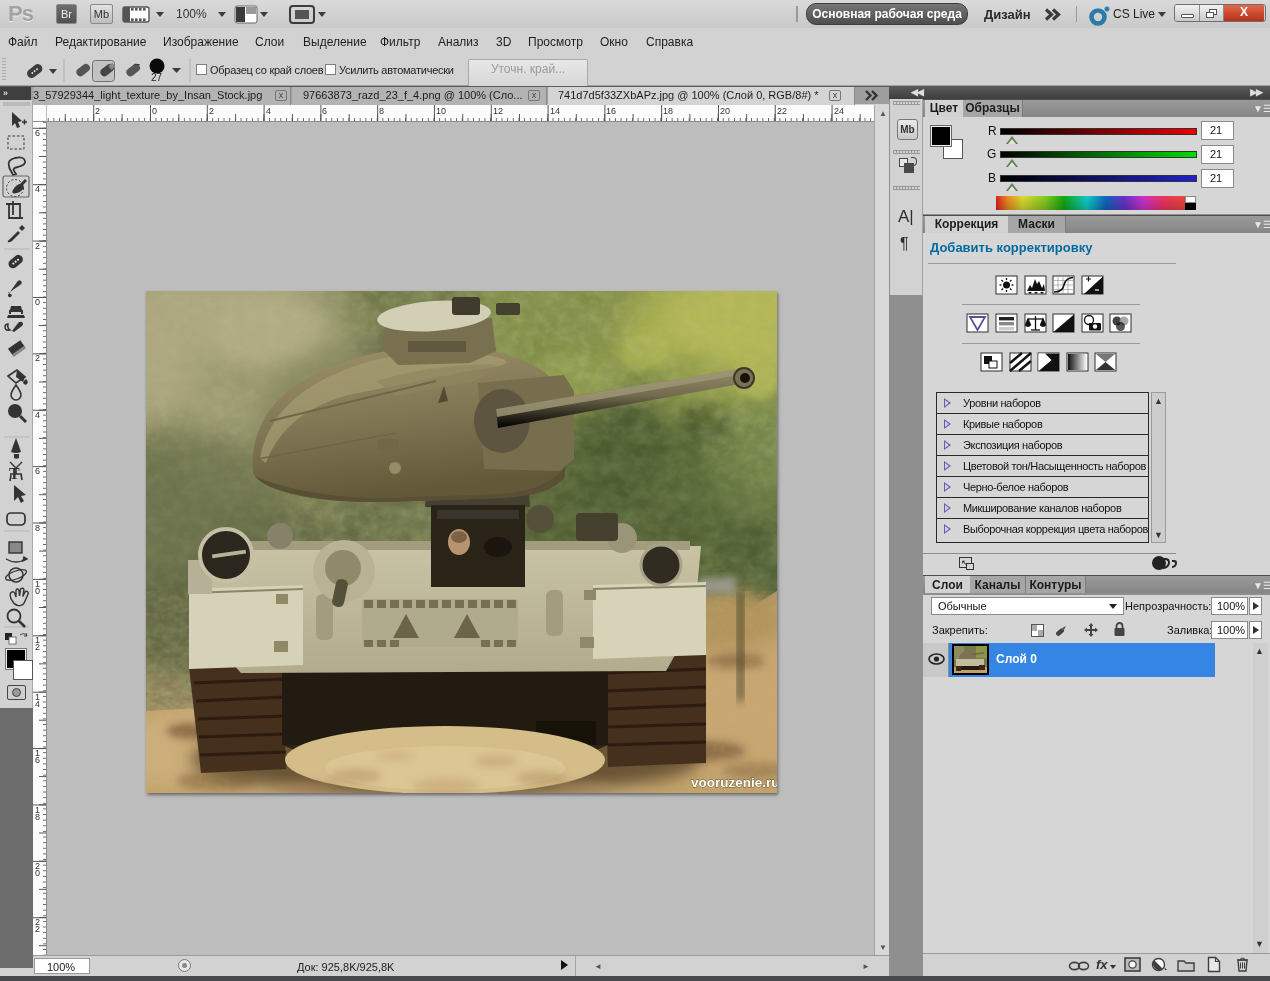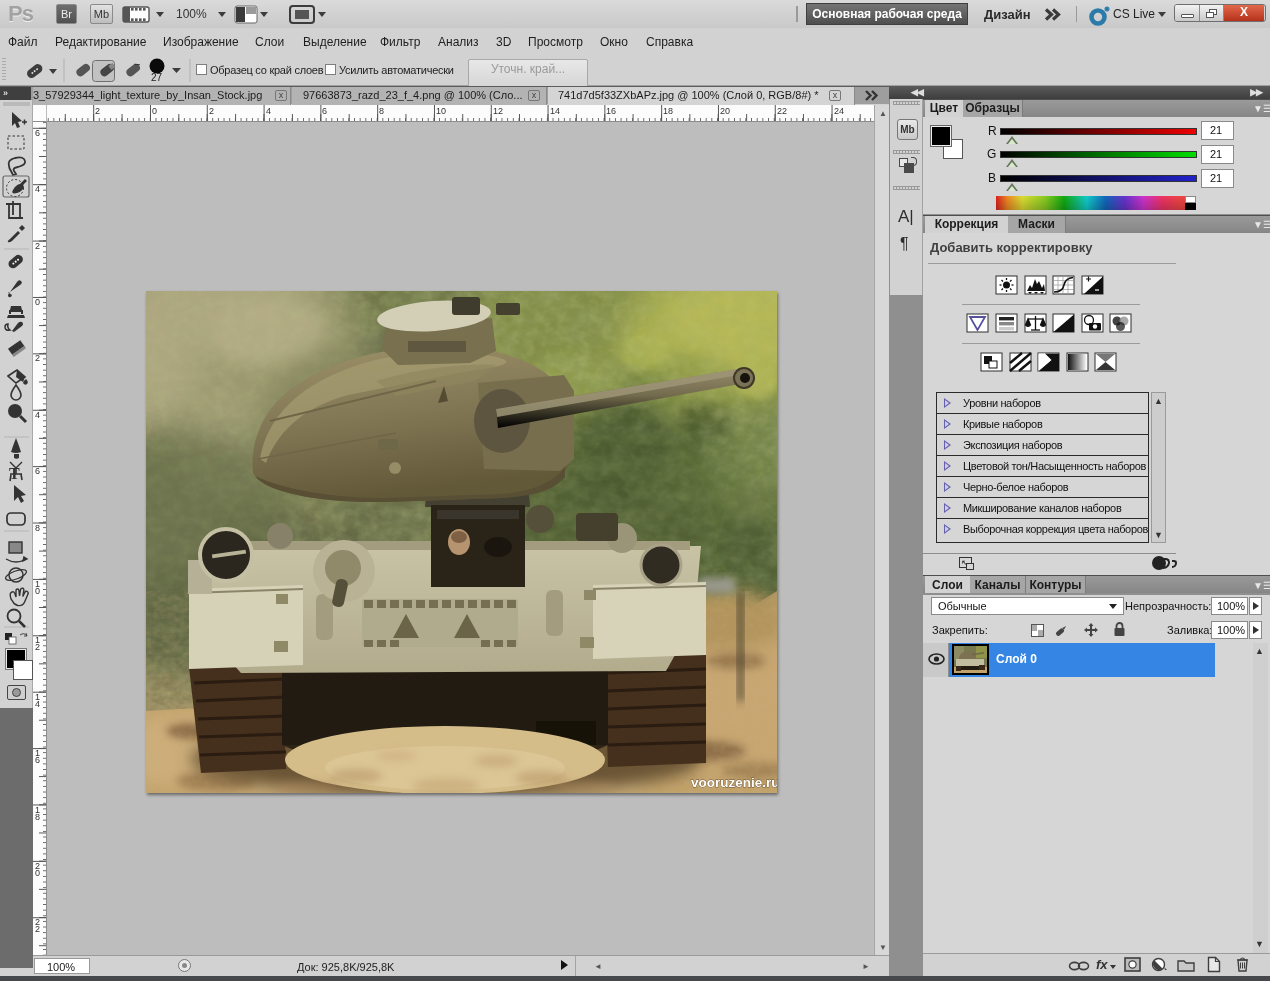--- a/index.html
+++ b/index.html
@@ -7,21 +7,21 @@
 body { font-family:"Liberation Sans", sans-serif; position:relative; background:#d2d2d2; }
 .abs { position:absolute; }
 
 #titlebar { left:0; top:0; width:1270px; height:28px; background:linear-gradient(#dadada,#c9c9c9); }
 #pslogo { left:8px; top:1px; font-size:22px; font-weight:bold; color:#a2a2a2; text-shadow:0 1px 0 #eee; letter-spacing:-1px; }
 .tbtn { height:20px; top:4px; border:1px solid #8a8a8a; border-radius:2px; font-size:11px; font-weight:normal; text-align:center; line-height:18px; }
 #brbtn { left:56px; width:21px; background:linear-gradient(#6e6e6e,#515151); color:#eee; }
 #mbbtn { left:90px; width:23px; background:linear-gradient(#e2e2e2,#bdbdbd); color:#333; }
 .darr { width:0; height:0; border-left:4px solid transparent; border-right:4px solid transparent; border-top:5px solid #3c3c3c; top:12px; }
 #zoomtxt { left:176px; top:7px; font-size:12px; color:#333; }
-#wsbtn { left:806px; top:3px; width:162px; height:22px; background:linear-gradient(#757575,#4e4e4e); border:1px solid #3f3f3f; border-radius:0; color:#fff; font-size:12px; font-weight:bold; text-align:center; line-height:20px; }
+#wsbtn { left:806px; top:3px; width:162px; height:22px; background:linear-gradient(#757575,#4e4e4e); border:1px solid #3f3f3f; border-radius:10px; color:#fff; font-size:12px; font-weight:bold; text-align:center; line-height:20px; }
 #designtxt { left:984px; top:7px; font-size:13px; font-weight:bold; color:#2a2a2a; }
 #cslive { left:1113px; top:7px; font-size:12px; color:#222; }
 #winbtns { left:1174px; top:4px; width:92px; height:18px; border:1px solid #6f6f6f; border-radius:3px; overflow:hidden; }
 .wbtn { float:left; height:16px; }
 #wmin { width:25px; background:linear-gradient(#f2f2f2,#c9c9c9); border-right:1px solid #8a8a8a; }
 #wres { width:24px; background:linear-gradient(#f2f2f2,#c9c9c9); border-right:1px solid #8a8a8a; }
 #wclose { width:40px; background:linear-gradient(#e2674a,#b5321a); color:#fff; font-weight:bold; font-size:12px; text-align:center; line-height:15px; }
 
 #menubar { left:0; top:28px; width:1270px; height:28px; background:#d2d2d2; font-size:12px; color:#1e1e1e; }
 #menubar span { position:absolute; top:7px; }
@@ -628,21 +628,21 @@
 <div class="whitebox abs" style="left:1201px;top:169px;width:33px;height:19px;padding:2px 0 0 8px;">21</div>
 <div class="abs" style="left:996px;top:196px;width:189px;height:14px;background:linear-gradient(#fff0,#0003),linear-gradient(90deg,#d22,#e82 6%,#dd3 14%,#8c2 26%,#1a1 36%,#1cc 48%,#16b 58%,#63c 68%,#c3c 78%,#e36 88%,#e44 97%);"></div>
 <div class="abs" style="left:1185px;top:196px;width:11px;height:7px;background:#fff;border:1px solid #888;"></div>
 <div class="abs" style="left:1185px;top:203px;width:11px;height:7px;background:#000;"></div>
 
 <div class="ptabbar abs" style="left:923px;top:215px;width:347px;"></div>
 <div class="ptab on abs" style="left:925px;top:216px;width:83px;line-height:17px;">Коррекция</div>
 <div class="ptab off abs" style="left:1008px;top:216px;width:58px;line-height:17px;">Маски</div>
 <div class="flyico abs" style="left:1253px;top:219px;">▼☰</div>
 <div class="pbody abs" style="left:923px;top:233px;width:347px;height:342px;"></div>
-<div class="abs" style="left:930px;top:240px;font-size:13px;font-weight:bold;color:#404040;">Добавить корректировку</div>
+<div class="abs" style="left:930px;top:240px;font-size:13px;font-weight:bold;color:#0369a1;">Добавить корректировку</div>
 <div class="hline abs" style="left:928px;top:263px;width:248px;"></div>
 <div class="hline abs" style="left:962px;top:304px;width:178px;"></div>
 <div class="hline abs" style="left:962px;top:343px;width:178px;"></div>
 <svg id="adjicons" class="abs" style="left:960px;top:270px;" width="230" height="110" viewBox="0 0 230 110">
 <g fill="#fff" stroke="#2e2e2e">
 <rect x="36" y="6" width="21" height="18"></rect>
       <rect x="65" y="6" width="21" height="18"></rect>
       <rect x="93" y="6" width="21" height="18"></rect>
       <rect x="122" y="6" width="21" height="18"></rect>
 <rect x="7" y="44" width="21" height="18"></rect>

